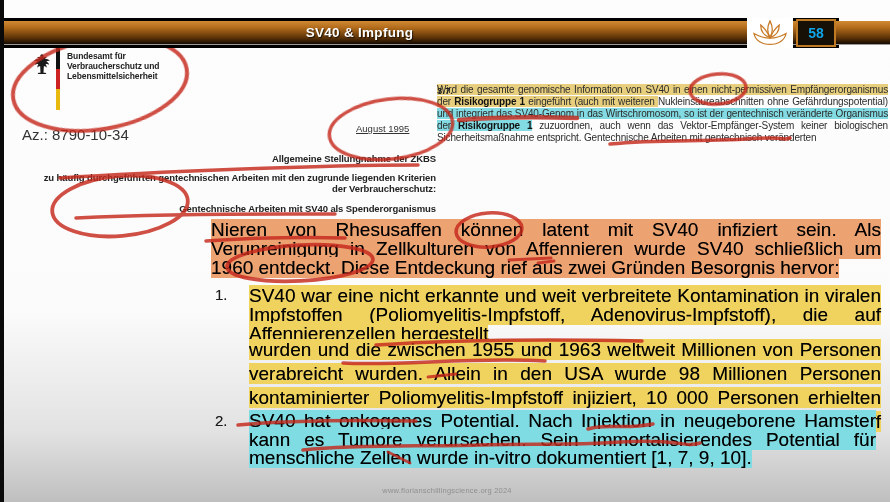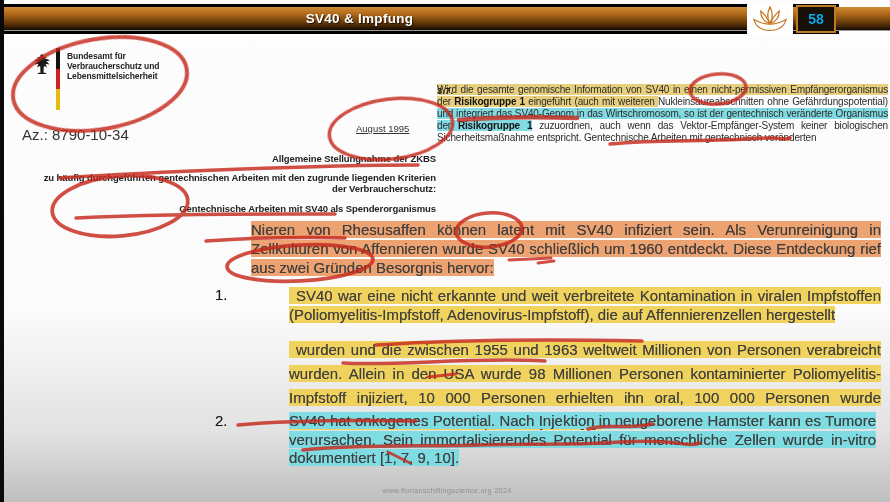--- a/index.html
+++ b/index.html
@@ -3,21 +3,21 @@
 <meta charset="utf-8">
 <style>
   html,body{margin:0;padding:0;background:#444;}
   *{box-sizing:border-box;}
   .slide{
     position:relative;width:890px;height:502px;overflow:hidden;
     background:linear-gradient(180deg,#fdfdfd 0%,#fbfbfb 62%,#e2e2e2 86%,#bfbfbf 100%);
     font-family:"Liberation Sans",sans-serif;
   }
   .edge-left{position:absolute;left:0;top:0;width:4px;height:502px;background:#0a0a0a;z-index:40;}
-  .topbar{position:absolute;left:0;top:4px;width:839px;height:30px;background:#000;z-index:30;}
+  .topbar{position:absolute;left:0;top:18px;width:839px;height:30px;background:#000;z-index:30;}
   .topbar-grad{position:absolute;left:0;top:3px;width:890px;height:24px;
     background:linear-gradient(180deg,#d18a33 0%,#b06a1a 30%,#5e3408 72%,#150a01 100%);
     border-bottom:1px solid #9a9a9a;}
   .topbar-title{position:absolute;left:0;right:120px;top:7px;text-align:center;
     color:#fff;font-size:13.5px;font-weight:bold;letter-spacing:.3px;
     text-shadow:1px 1px 1px rgba(0,0,0,.7);}
   .logo-box{position:absolute;right:46px;top:0;width:46px;height:30px;background:#fff;
     display:flex;align-items:center;justify-content:center;}
   .num-box{position:absolute;right:3px;top:1px;width:40px;height:28px;background:#171007;
     border:2px solid #c07a24;display:flex;align-items:center;justify-content:center;
@@ -40,29 +40,29 @@
   
   .sec37{position:absolute;left:433px;top:54px;right:2px;}
   .sec37-num{position:absolute;left:0;top:1px;font-size:9.5px;font-weight:bold;color:#222;}
   .sec37-text{font-size:10px;line-height:12px;color:#2c2c2c;
     text-align:justify;letter-spacing:-0.15px;}
   .hl-yellow{background:#e7cf7e;}
   .hl-cyan{background:#82dbe2;}
   .hl-none{background:transparent;}
   .seg-b{font-weight:bold;color:#111;}
   
-  .body-text{font-size:15px;line-height:19px;text-align:justify;color:#404040;
-    text-shadow:0 0 .4px rgba(20,20,20,.55);margin-left:40px;}
+  .body-text{font-size:19px;line-height:19px;text-align:justify;color:#000000;
+    text-shadow:0 0 .4px rgba(20,20,20,.55);}
   .intro{position:absolute;left:207px;top:190px;right:9px;}
   .intro .hl{background:#eda271;}
   .item-num{position:absolute;left:211px;font-size:15px;color:#1b1b1b;text-shadow:0 0 .4px rgba(20,20,20,.55);}
   .i1-num{top:256px;}
   .i1-a{position:absolute;left:245px;top:256px;right:9px;}
   .i1-b{position:absolute;left:245px;top:308px;right:9px;line-height:24px;}
-  .i1-a .hl,.i1-b .hl{background:#f0d35f;padding-left:7px;}
+  .i1-a .hl,.i1-b .hl{background:#f0d35f;}
   .i2-num{top:382px;}
   .i2-a{position:absolute;left:245px;top:382px;right:14px;line-height:18.5px;}
   .i2-a .hl{background:#7fdce2;}
   .footer-url{position:absolute;left:0;right:0;top:456px;text-align:center;
     font-size:7.5px;color:#8f8f8f;letter-spacing:.2px;}
   
   .marks{position:absolute;left:0;top:0;width:890px;height:502px;z-index:20;pointer-events:none;}
 </style>
 </head>
 <body>

